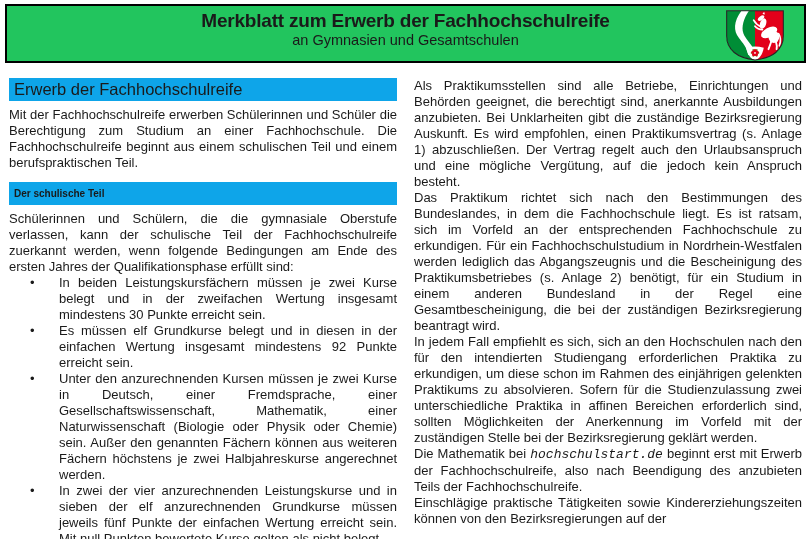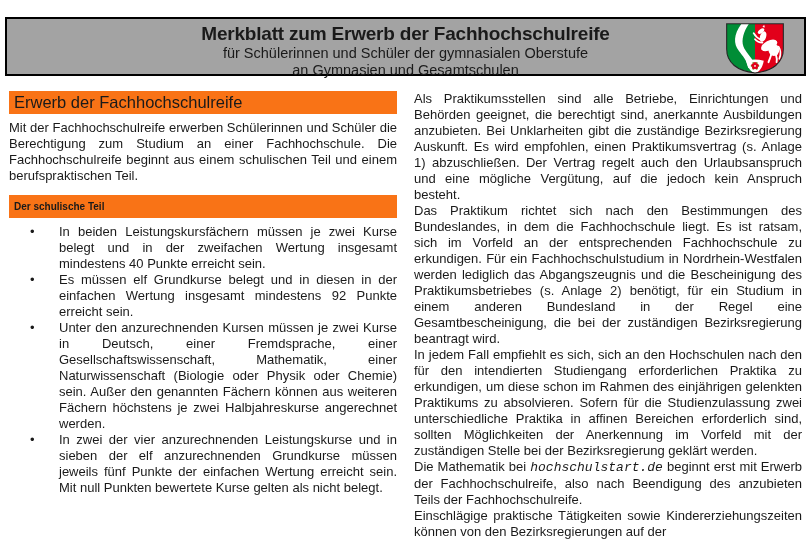--- a/index.html
+++ b/index.html
@@ -4,26 +4,26 @@
 <style>
   * { margin: 0; padding: 0; box-sizing: border-box; }
   html, body { width: 811px; height: 539px; overflow: hidden; background: #ffffff; }
   body {
     font-family: "Liberation Sans", "DejaVu Sans", sans-serif;
     color: #1a1a1a;
   }
   
   .header-box {
     position: relative;
-    margin: 17px 5px 0 5px;
+    margin: 4px 5px 0 5px;
     border: 2px solid #000000;
     height: 59px;
     text-align: center;
     padding-top: 4px;
-    background: #a3a3a3;
+    background: #22c55e;
   }
   .header-title {
     font-size: 19px;
     font-weight: bold;
     line-height: 22px;
     letter-spacing: -0.2px;
   }
   .header-sub {
     font-size: 14.5px;
     line-height: 16.5px;
@@ -41,21 +41,21 @@
     gap: 17px;
     padding: 15px 9px 0 9px;
   }
   .col {
     flex: 1 1 0;
     font-size: 13px;
     line-height: 16px;
     text-align: justify;
   }
   .section-bar {
-    background: #f97316;
+    background: #0ea5e9;
     padding: 2px 5px 2px 5px;
     font-size: 16.5px;
     line-height: 19px;
     font-weight: normal;
     text-align: left;
     margin-bottom: 6px;
   }
   .section-bar.bold {
     font-size: 10px;
     font-weight: bold;
@@ -74,21 +74,20 @@
     left: 21px;
     top: 0;
   }
   .italic { font-style: italic; font-family: Liberation Mono, monospace; }
 </style>
 </head>
 <body>
 
 <div class="header-box">
   <div class="header-title">Merkblatt zum Erwerb der Fachhochschulreife</div>
-  <div class="header-sub">für Schülerinnen und Schüler der gymnasialen Oberstufe</div>
   <div class="header-sub">an Gymnasien und Gesamtschulen</div>
 
   <svg class="emblem" viewBox="0 0 100 80" xmlns="http://www.w3.org/2000/svg">
     <defs>
       <clipPath id="shieldClip">
         <path d="M8,4 H92 V42 C92,62 76,74 50,77 C24,74 8,62 8,42 Z"></path>
       </clipPath>
     </defs>
 
     <path d="M8,4 H92 V42 C92,62 76,74 50,77 C24,74 8,62 8,42 Z" fill="#ffffff"></path>
@@ -136,23 +135,24 @@
   </svg>
 </div>
 
 <div class="main">
 
   <div class="col">
     <div class="section-bar">Erwerb der Fachhochschulreife</div>
     <p class="para">Mit der Fachhochschulreife erwerben Schülerinnen und Schüler die Berechtigung zum Studium an einer Fachhochschule. Die Fachhochschulreife beginnt aus einem schulischen Teil und einem berufspraktischen Teil.</p>
 
     <div class="section-bar bold">Der schulische Teil</div>
+    <p class="para">Schülerinnen und Schülern, die die gymnasiale Oberstufe verlassen, kann der schulische Teil der Fachhochschulreife zuerkannt werden, wenn folgende Bedingungen am Ende des ersten Jahres der Qualifikationsphase erfüllt sind:</p>
 
     <ul class="req-list">
-      <li>In beiden Leistungskursfächern müssen je zwei Kurse belegt und in der zweifachen Wertung insgesamt mindestens 40 Punkte erreicht sein.</li>
+      <li>In beiden Leistungskursfächern müssen je zwei Kurse belegt und in der zweifachen Wertung insgesamt mindestens 30 Punkte erreicht sein.</li>
       <li>Es müssen elf Grundkurse belegt und in diesen in der einfachen Wertung insgesamt mindestens 92 Punkte erreicht sein.</li>
       <li>Unter den anzurechnenden Kursen müssen je zwei Kurse in Deutsch, einer Fremdsprache, einer Gesellschaftswissenschaft, Mathematik, einer Naturwissenschaft (Biologie oder Physik oder Chemie) sein. Außer den genannten Fächern können aus weiteren Fächern höchstens je zwei Halbjahreskurse angerechnet werden.</li>
       <li>In zwei der vier anzurechnenden Leistungskurse und in sieben der elf anzurechnenden Grundkurse müssen jeweils fünf Punkte der einfachen Wertung erreicht sein. Mit null Punkten bewertete Kurse gelten als nicht belegt.</li>
     </ul>
 
   </div>
 
   <div class="col">
     <p class="para gap-after">Als Praktikumsstellen sind alle Betriebe, Einrichtungen und Behörden geeignet, die berechtigt sind, anerkannte Ausbildungen anzubieten. Bei Unklarheiten gibt die zuständige Bezirksregierung Auskunft. Es wird empfohlen, einen Praktikumsvertrag (s. Anlage 1) abzuschließen. Der Vertrag regelt auch den Urlaubsanspruch und eine mögliche Vergütung, auf die jedoch kein Anspruch besteht.</p>
     <p class="para">Das Praktikum richtet sich nach den Bestimmungen des Bundeslandes, in dem die Fachhochschule liegt. Es ist ratsam, sich im Vorfeld an der entsprechenden Fachhochschule zu erkundigen. Für ein Fachhochschulstudium in Nordrhein-Westfalen werden lediglich das Abgangszeugnis und die Bescheinigung des Praktikumsbetriebes (s. Anlage 2) benötigt, für ein Studium in einem anderen Bundesland in der Regel eine Gesamtbescheinigung, die bei der zuständigen Bezirksregierung beantragt wird.</p>

